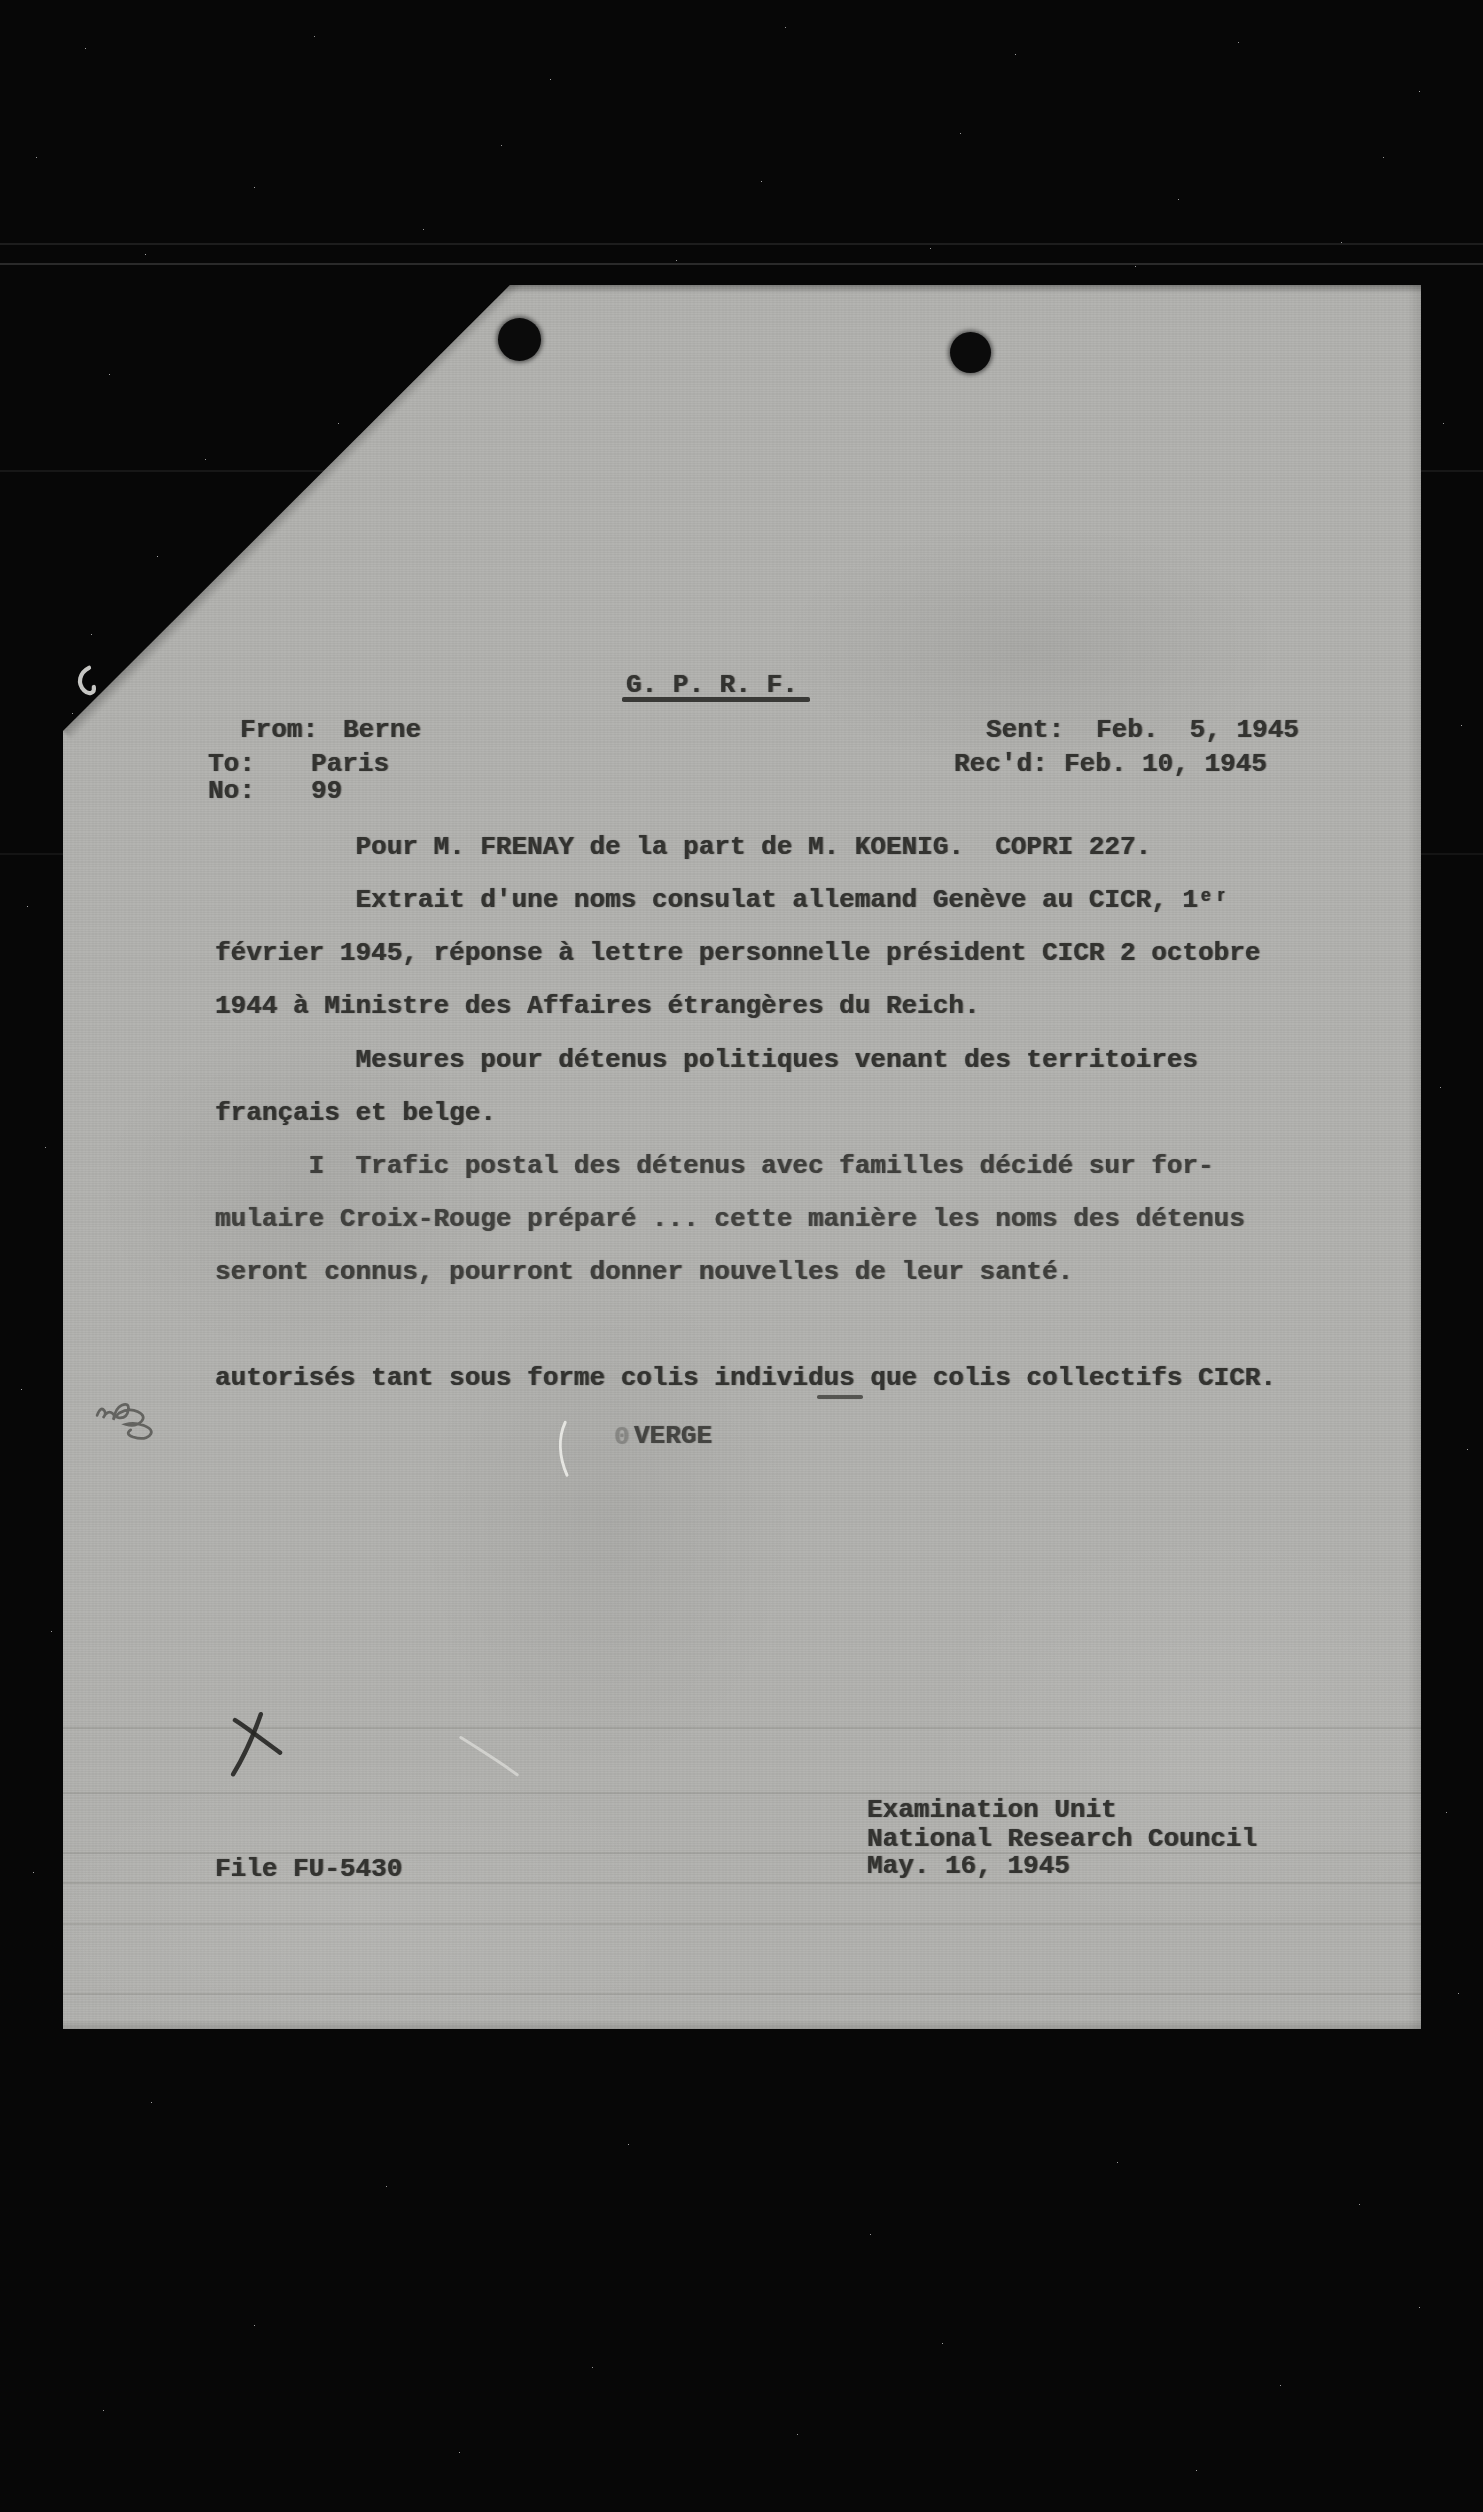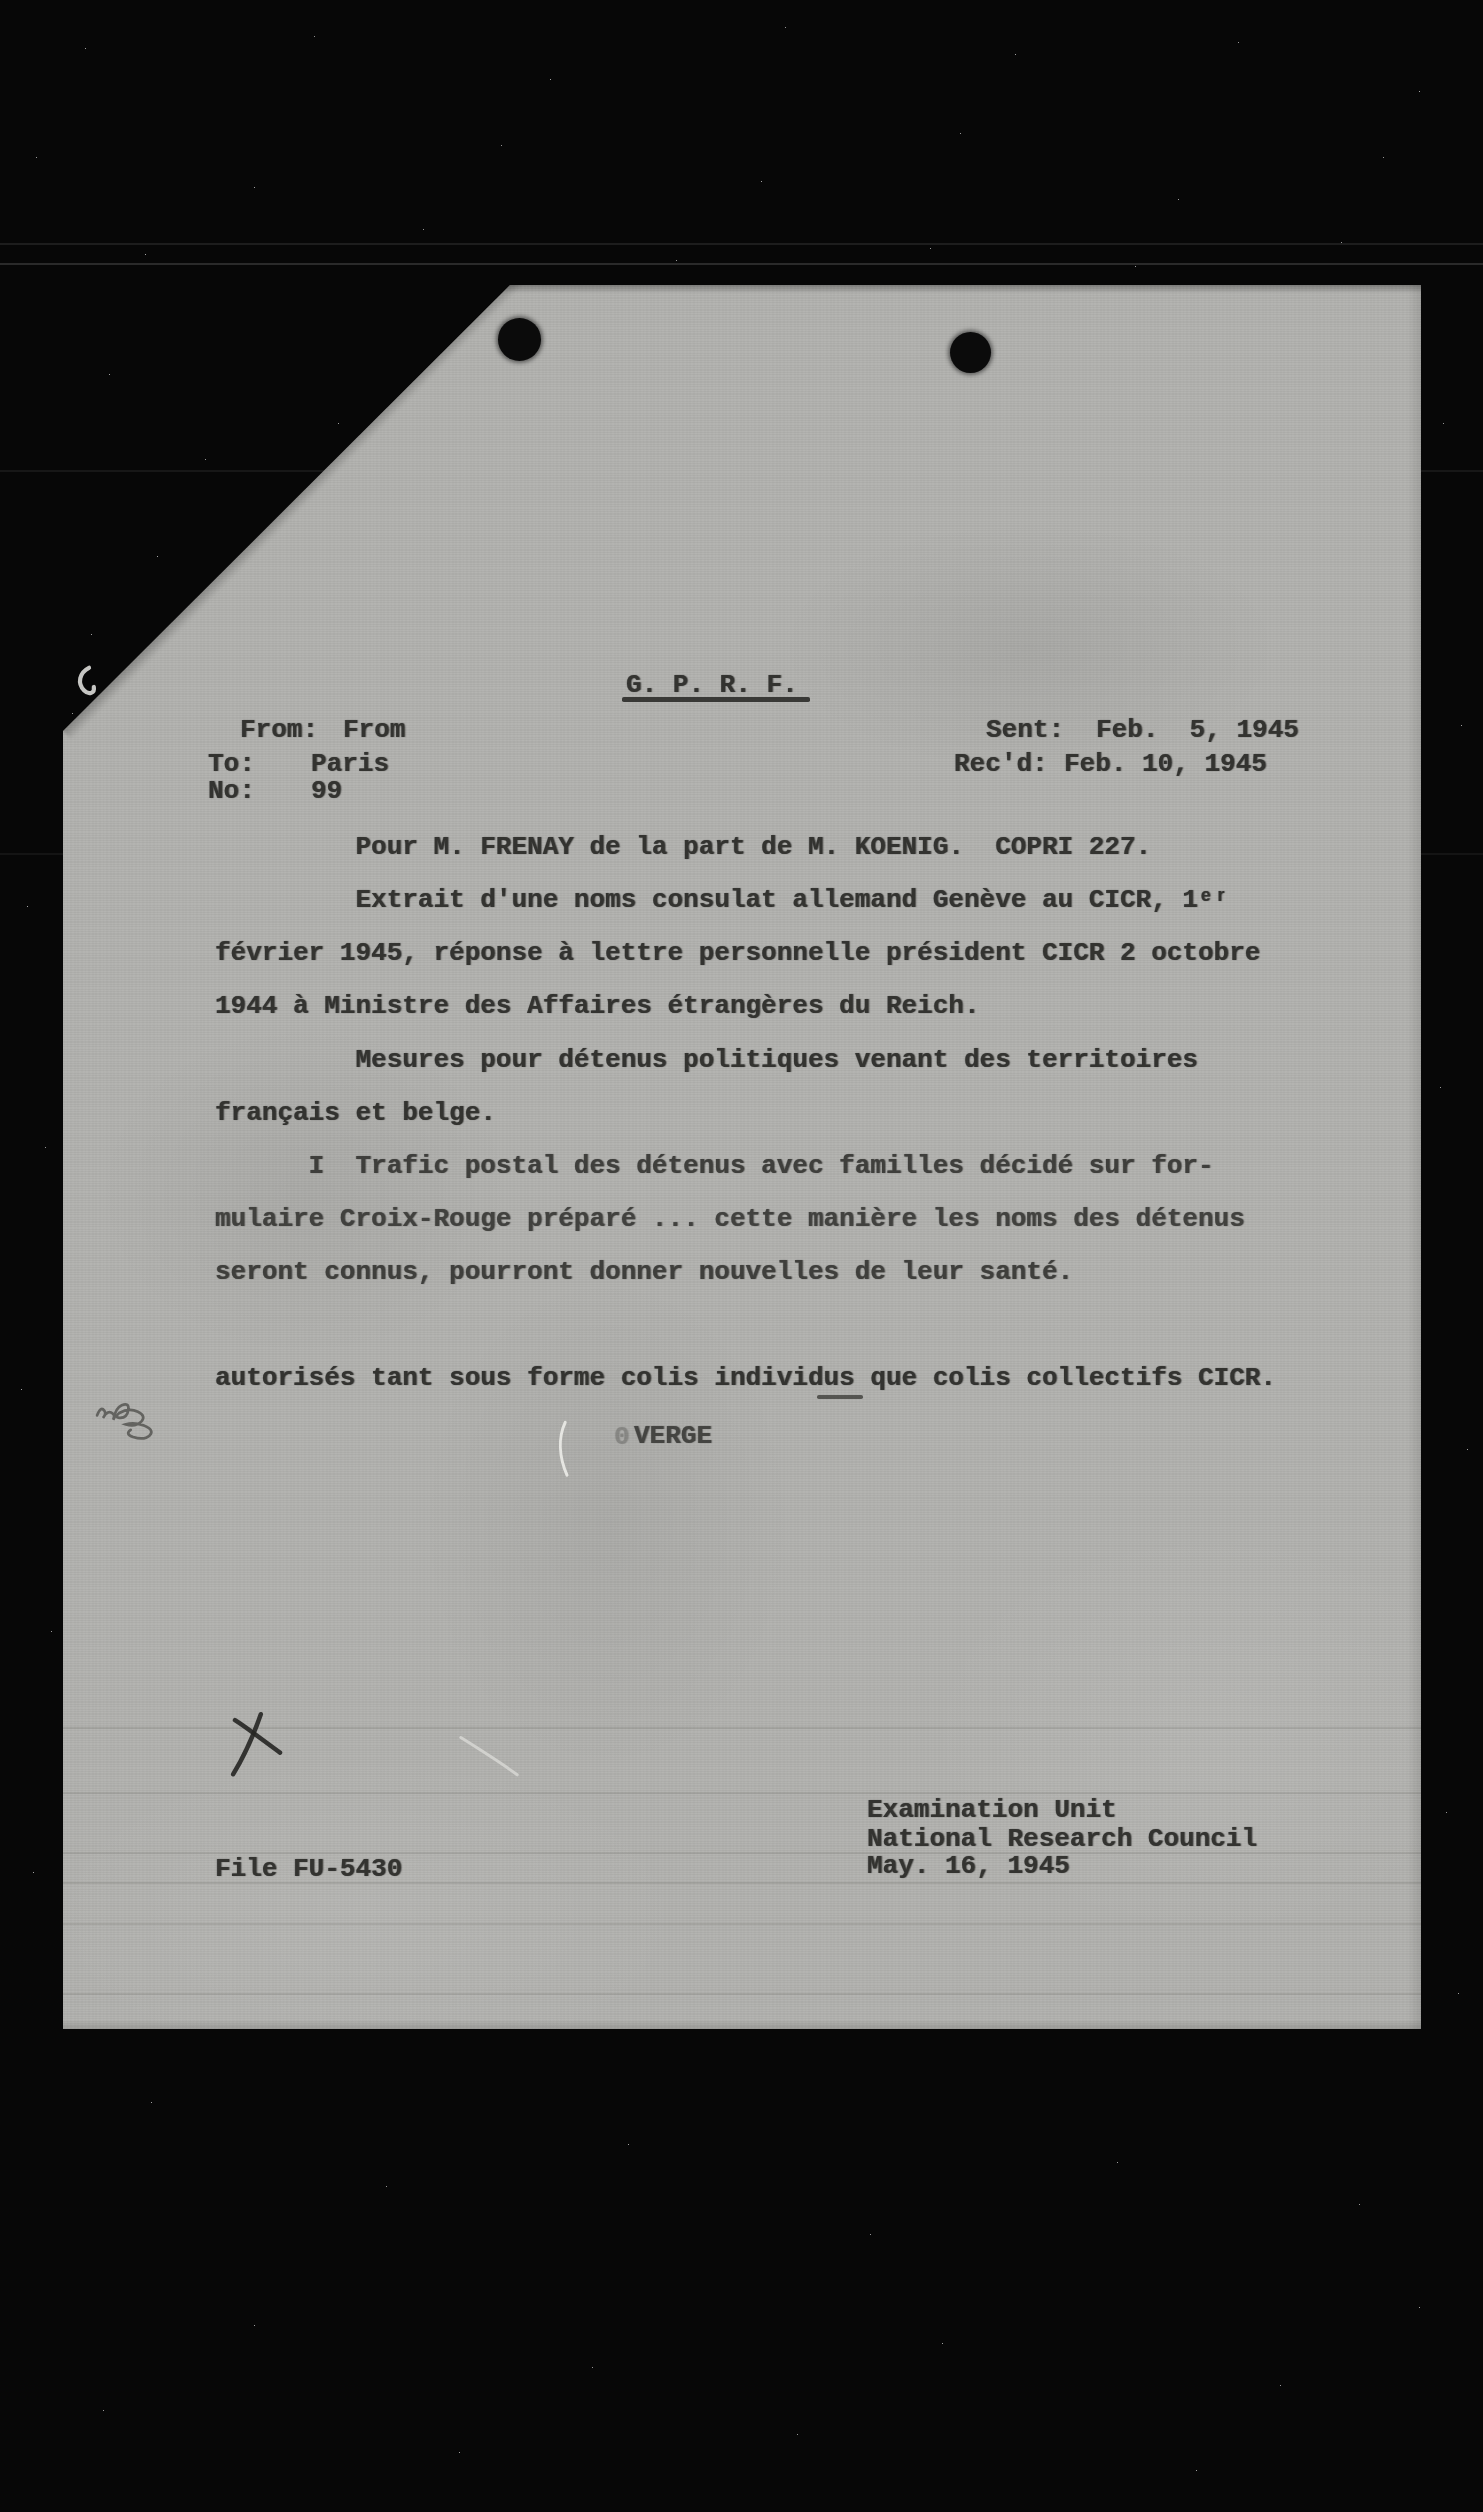--- a/index.html
+++ b/index.html
@@ -124,21 +124,21 @@
     <div class="artifact-line" style="top:1507px"></div>
     <div class="artifact-line" style="top:1567px"></div>
     <div class="artifact-line" style="top:1597px"></div>
     <div class="artifact-line" style="top:1638px"></div>
     <div class="artifact-line" style="top:1708px"></div>
 
     <div class="tw doc-title">G. P. R. F.</div>
     <div class="title-underline"></div>
 
     <div class="tw col-label row-1">From:</div>
-    <div class="tw col-value row-1">From</div>
+    <div class="tw col-value row-1">Berne</div>
     <div class="tw col-label row-2">To:</div>
     <div class="tw col-value row-2">Paris</div>
     <div class="tw col-label row-3">No:</div>
     <div class="tw col-value row-3">99</div>
 
     <div class="tw meta-label row-1">Sent:</div>
     <div class="tw meta-value row-1">Feb.  5, 1945</div>
     <div class="tw meta-label row-2">Rec'd:</div>
     <div class="tw meta-value row-2">Feb. 10, 1945</div>
 

